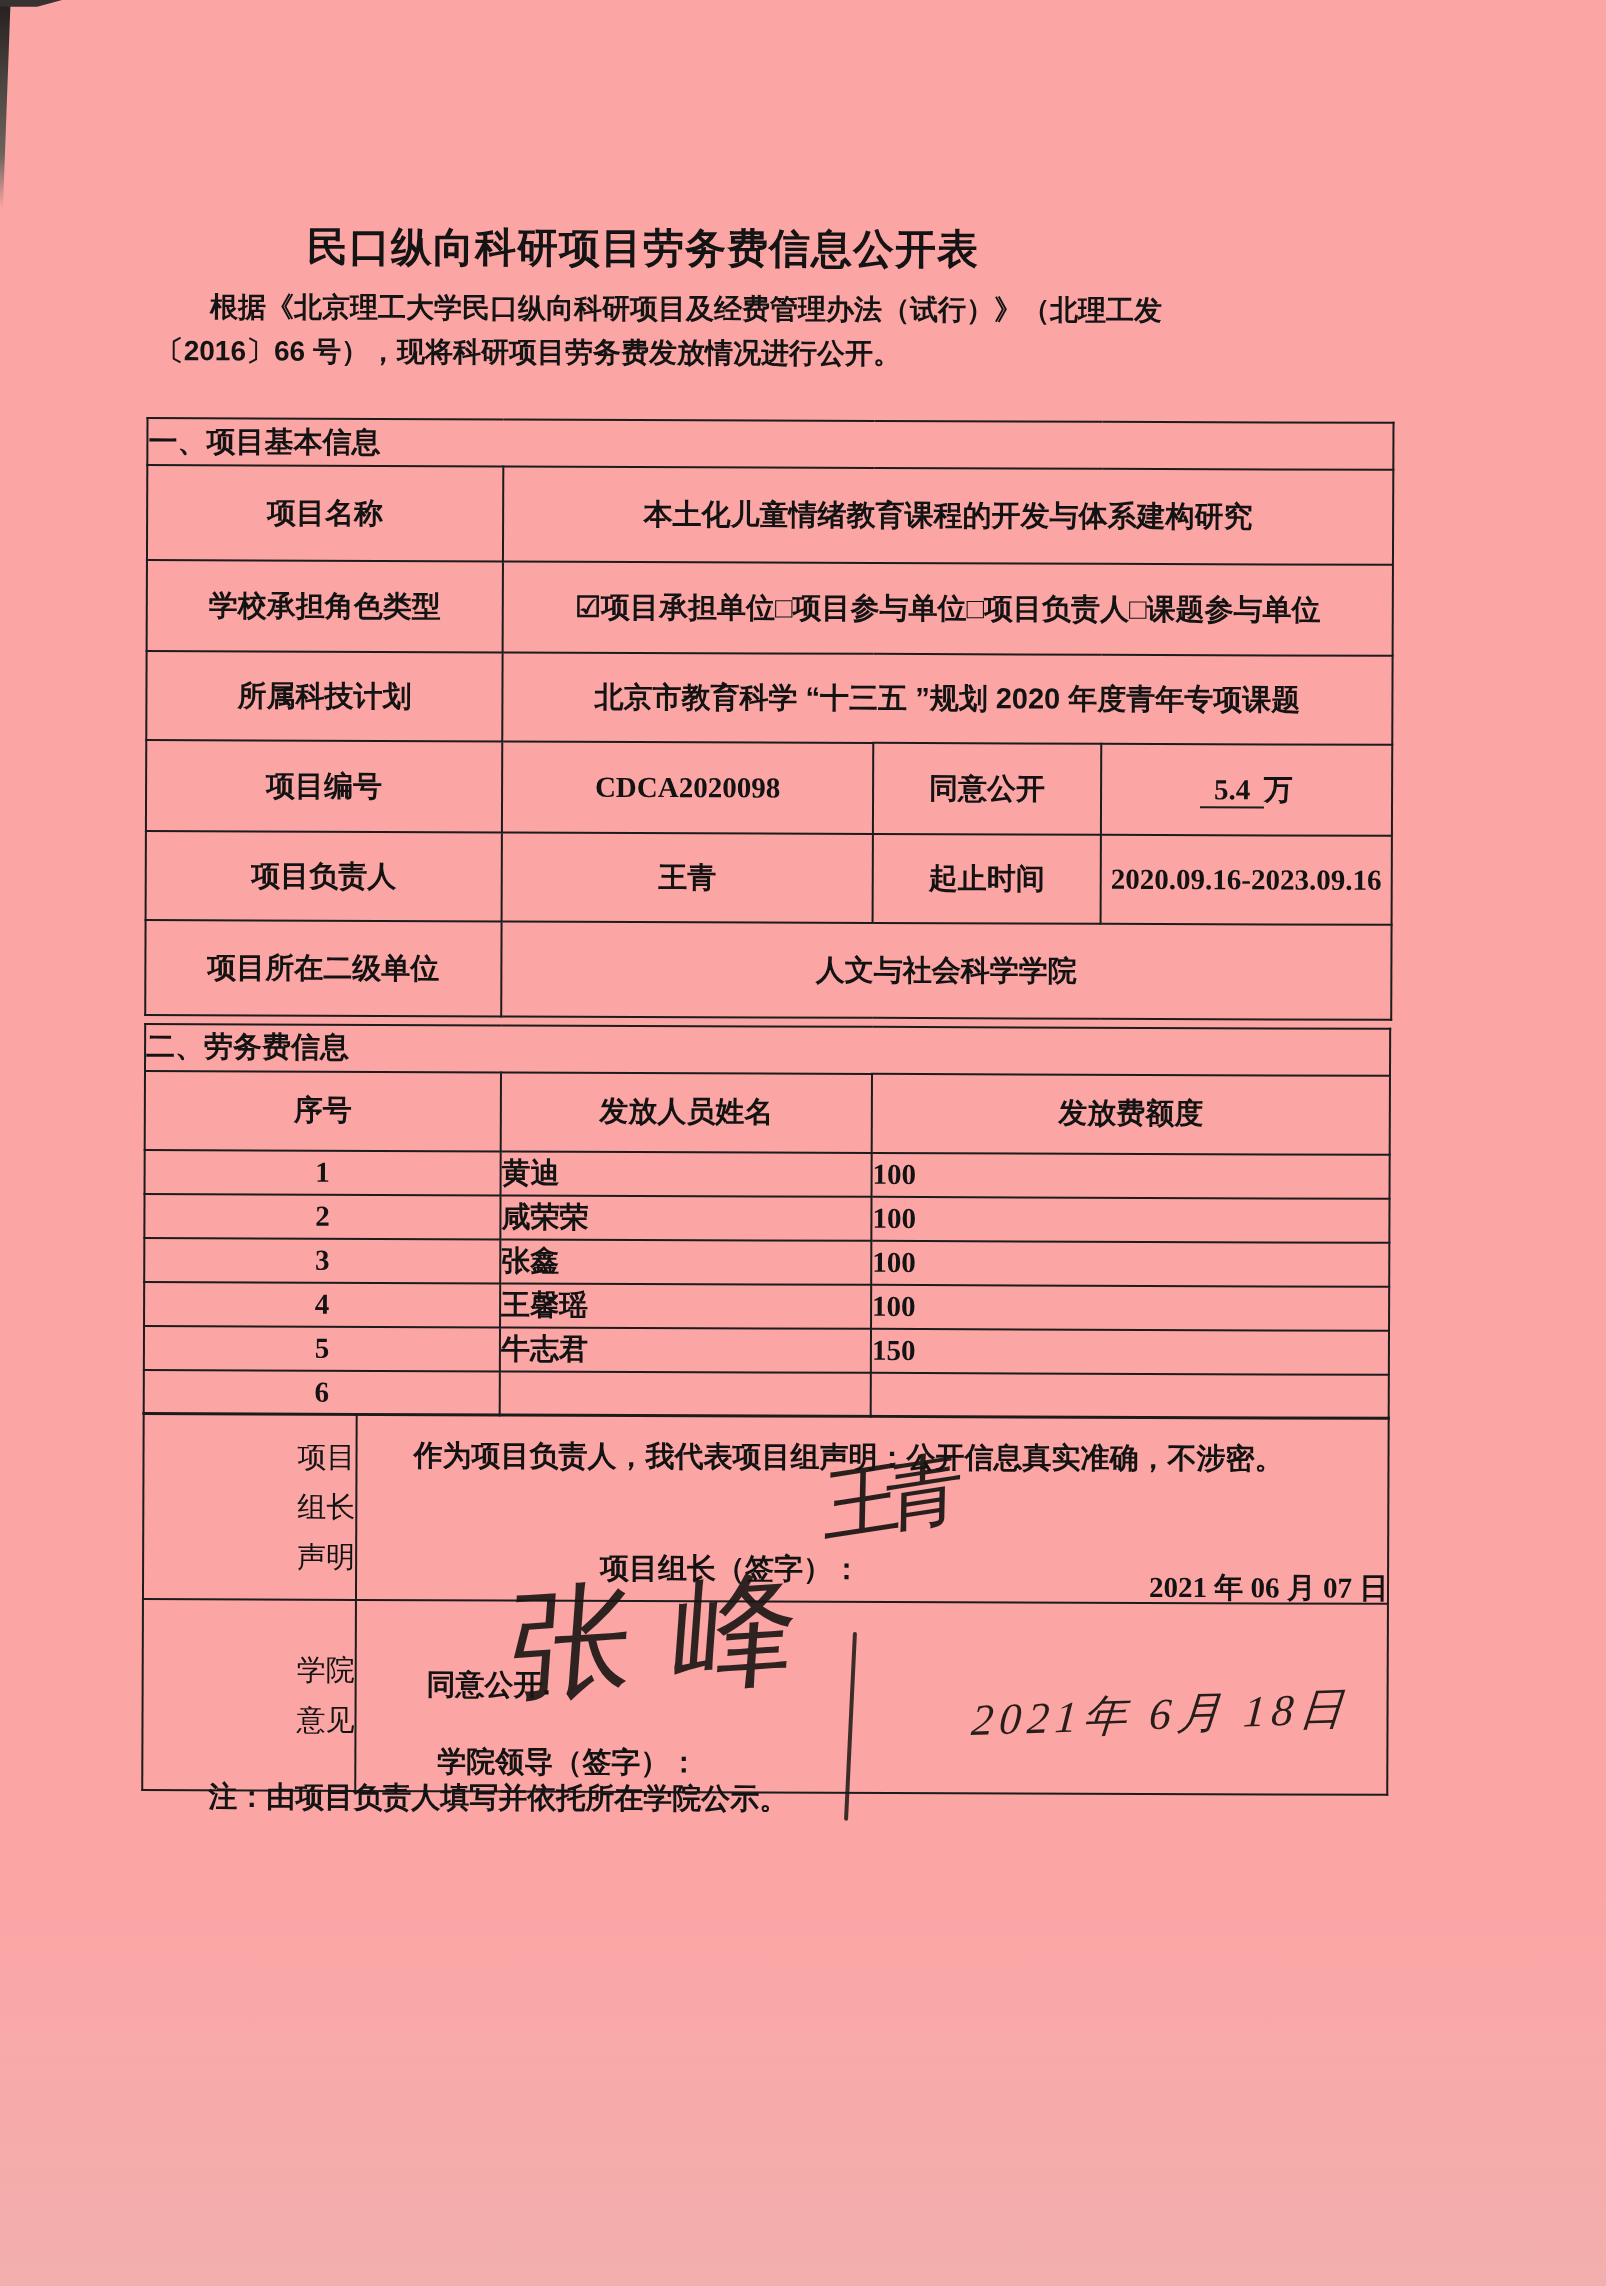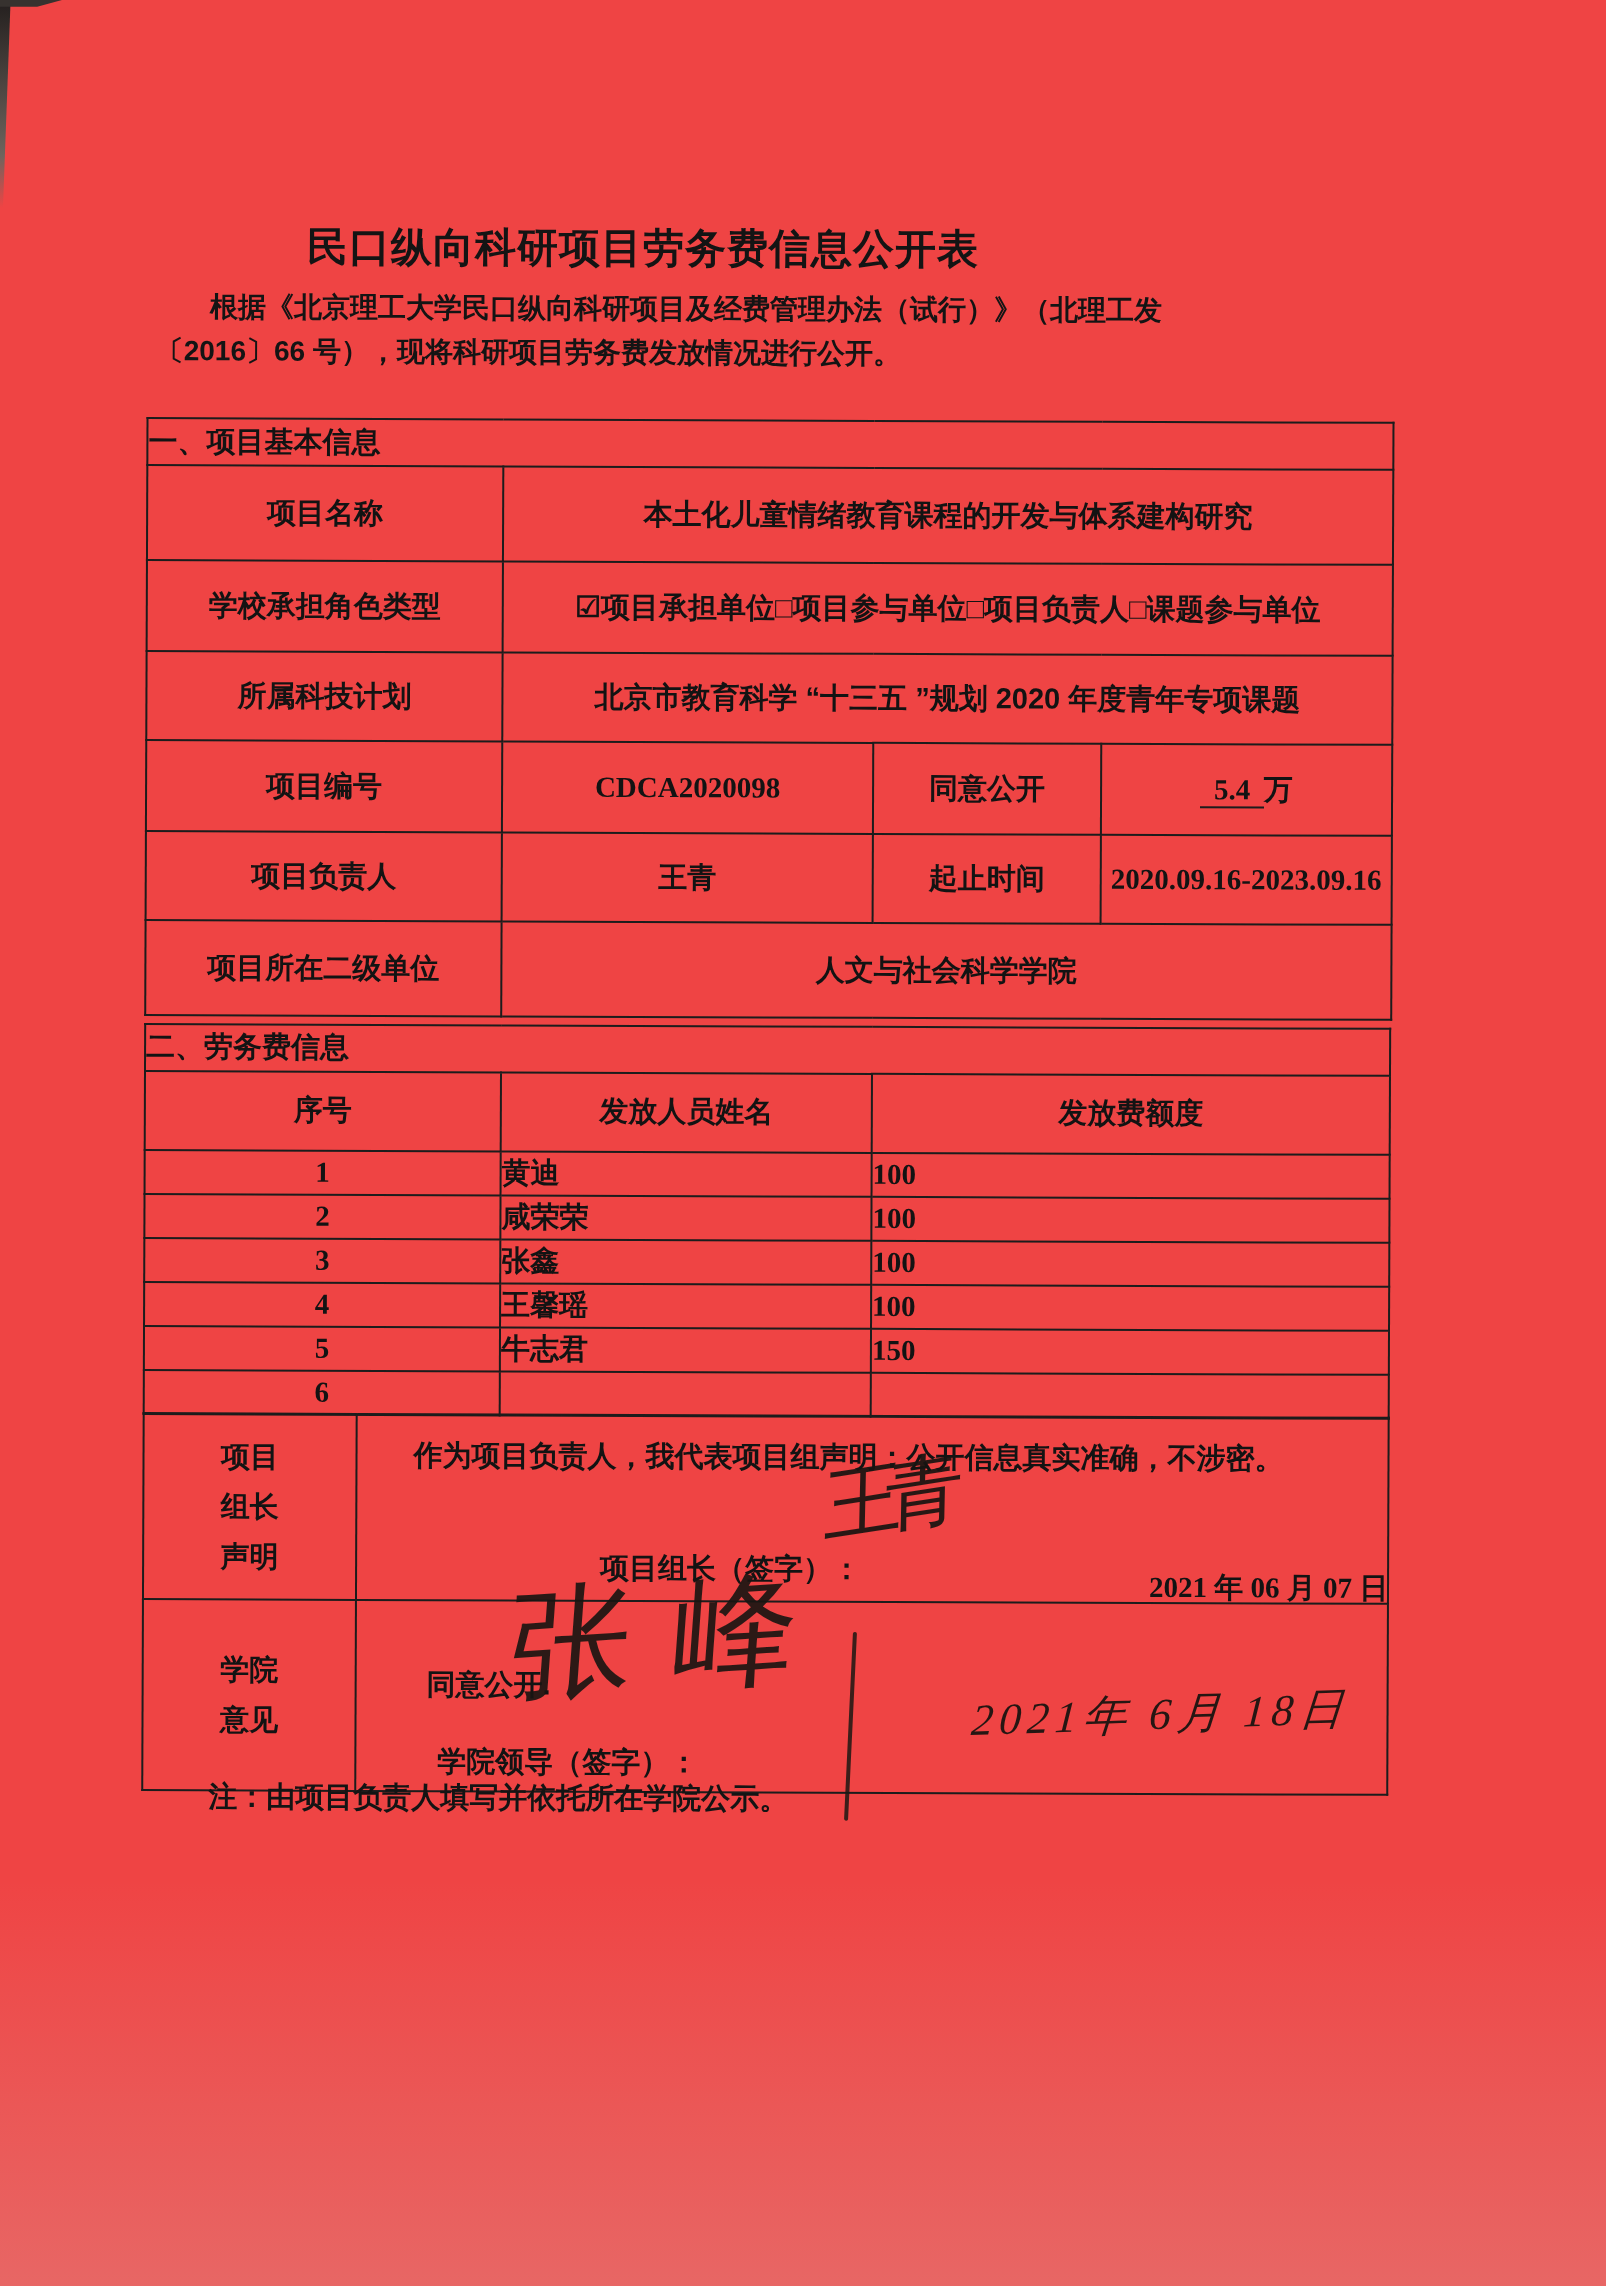--- a/index.html
+++ b/index.html
@@ -1,19 +1,19 @@
 <!DOCTYPE html>
 <html><head>
 <meta charset="utf-8">
 <style>
   html,body{margin:0;padding:0;background:#ffffff;}
   .sheet{
     position:relative;
     width:1607px;height:2286px;
-    background:#ef4444;
+    background:#fca5a5;
     overflow:hidden;
     font-family:"Liberation Sans", sans-serif;
     color:#141414;
   }
   .tilt{
     position:absolute;left:0;top:0;width:100%;height:100%;
     transform:rotate(0.22deg);
     transform-origin:386px 290px;
   }
   
@@ -55,21 +55,21 @@
   .lbl{font-weight:700;text-align:center;}
   .val{font-weight:600;text-align:center;}
   .latin{font-family:"Liberation Serif", serif;}.h80{height:77px}.h90{height:87px}.h92{height:89px}
   .h96{height:93px}.h44{height:42px}.h192{height:184px}.h196{height:189px}
   .underlined{border-bottom:2.9px solid #1c1c1c;padding:0 13.5px 1.9px 13.5px;}
   .roles{font-weight:600;text-align:center;white-space:nowrap;}
   .cell-left{text-align:left;font-weight:600;padding-left:17.4px;}
   .amount-cell{text-align:left;font-weight:600;padding-left:13.5px;font-family:"Liberation Serif", serif;}
   .num-cell{text-align:center;font-weight:600;font-family:"Liberation Serif", serif;}
   .stub{vertical-align:middle;}
-  .stub .stub-line{display:block;text-align:center;font-weight:700;line-height:50px;}
+  .stub .stub-line{display:block;text-align:right;font-weight:400;line-height:50px;}
   .rel{position:relative;}
   .decl-statement{position:absolute;left:56px;top:21px;font-weight:600;white-space:nowrap;}
   .decl-signlabel{position:absolute;left:243px;top:133px;font-weight:700;white-space:nowrap;}
   .decl-date{position:absolute;left:792px;top:150px;font-weight:600;white-space:nowrap;}
   .col-opinion{position:absolute;left:54px;top:64px;font-weight:700;white-space:nowrap;margin-left:16px;}
   .col-signlabel{position:absolute;left:81px;top:141px;font-weight:700;white-space:nowrap;}
   
   .sig{position:absolute;color:#181512;font-family:"Liberation Serif", serif;font-weight:400;}
   .sig-wang{
     left:828px;top:1444px;font-size:79px;letter-spacing:-17.4px;

